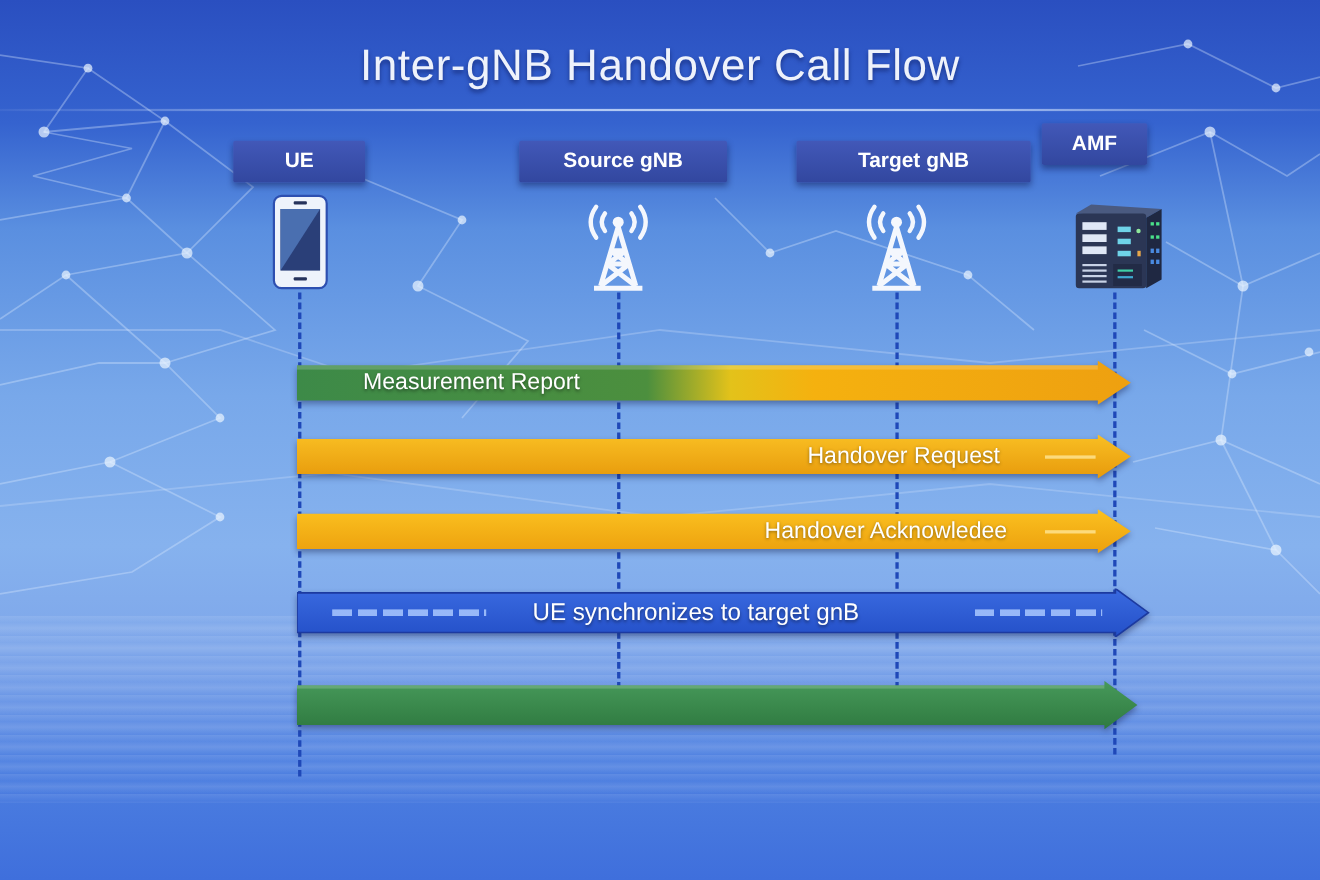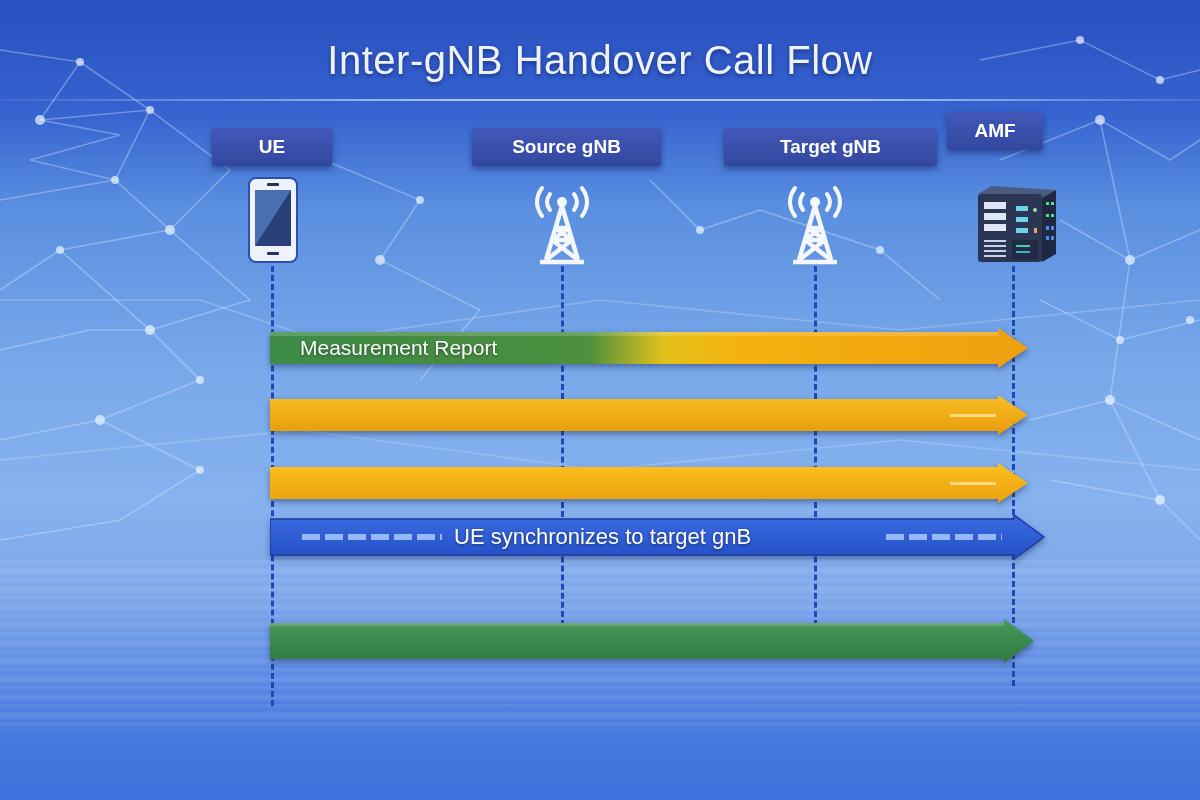--- a/index.html
+++ b/index.html
@@ -33,20 +33,21 @@
     .lifeline {
       position: absolute; width: 0; top: 266px; height: 440px;
       border-left: 3px dashed #1f48b8;
     }
     .arrow { position: absolute; height: 36px; filter: drop-shadow(0 3px 3px rgba(20,30,80,0.45)); }
     .arrow svg { position: absolute; left: 0; top: 0; }
     .arrow-label {
       position: absolute; top: 0; height: 36px; line-height: 36px;
       color: #ffffff; font-size: 21px; white-space: nowrap;
       text-shadow: 0 1px 3px rgba(0,0,0,0.45);
+      margin-left: 30px;
     }
     .dash-strip {
       position: absolute; top: 16px; height: 6px;
       background: repeating-linear-gradient(90deg, rgba(170,200,255,0.85) 0 18px, transparent 18px 23px);
     }
   </style>
 </head>
 <body>
 
 <svg class="bg-net" viewBox="0 0 1200 800" width="1200" height="800">
@@ -202,36 +203,38 @@
   <svg width="760" height="40" viewBox="0 0 760 40">
     <defs>
       <linearGradient id="g2" x1="0" x2="0" y1="0" y2="1">
         <stop offset="0" stop-color="#f9bf23"></stop>
           <stop offset="1" stop-color="#e79a0c"></stop>
       </linearGradient>
     </defs>
     <polygon points="0,4 728,4 728,0 758,20 728,40 728,36 0,36" fill="url(#g2)"></polygon>
     <rect x="680" y="19" width="46" height="3" fill="rgba(255,230,150,0.8)"></rect>
   </svg>
+  <div class="arrow-label" style="left:434px; top:2px;">Handover Request</div>
 </div>
 
 <div class="arrow" style="left:270px; top:463px; width:760px; height:40px;">
   <svg width="760" height="40" viewBox="0 0 760 40">
     <defs>
       <linearGradient id="g3" x1="0" x2="0" y1="0" y2="1">
         <stop offset="0" stop-color="#fbc120"></stop>
           <stop offset="1" stop-color="#eca00d"></stop>
       </linearGradient>
     </defs>
     <polygon points="0,4 728,4 728,0 758,20 728,40 728,36 0,36" fill="url(#g3)"></polygon>
     <rect x="680" y="19" width="46" height="3" fill="rgba(255,230,150,0.8)"></rect>
   </svg>
-</div>
-
-<div class="arrow" style="left:270px; top:515px; width:776px; height:44px;padding-left:24px;">
+  <div class="arrow-label" style="left:395px; top:2px;">Handover Acknowledee</div>
+</div>
+
+<div class="arrow" style="left:270px; top:535px; width:776px; height:44px;padding-left:24px;">
   <svg width="776" height="44" viewBox="0 0 776 44">
     <defs>
       <linearGradient id="g4" x1="0" x2="0" y1="0" y2="1">
         <stop offset="0" stop-color="#3a6ae0"></stop>
           <stop offset="1" stop-color="#2450c8"></stop>
       </linearGradient>
     </defs>
     <polygon points="0,4 744,4 744,0 774,22 744,44 744,40 0,40" fill="url(#g4)" stroke="#1c3aa0" stroke-width="1.5"></polygon>
   </svg>
   <div class="dash-strip" style="left:32px; width:140px; top:19px;"></div>

